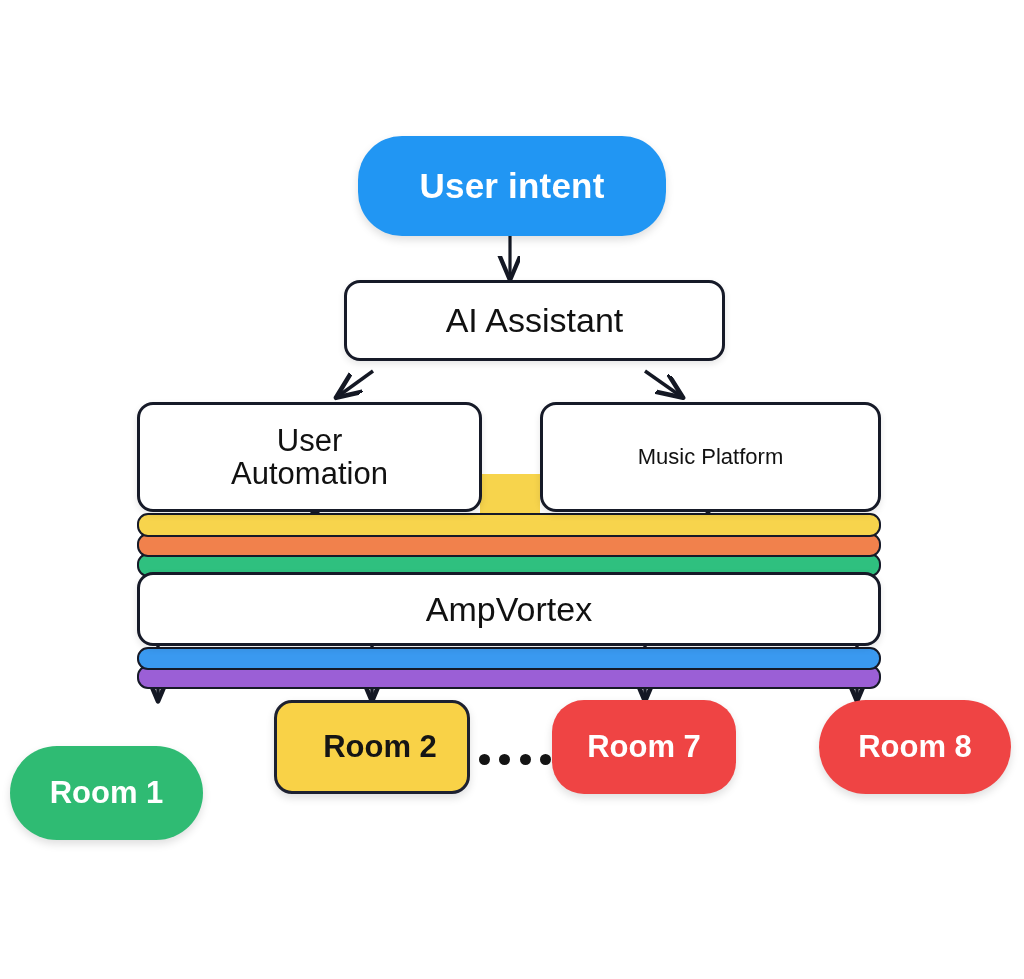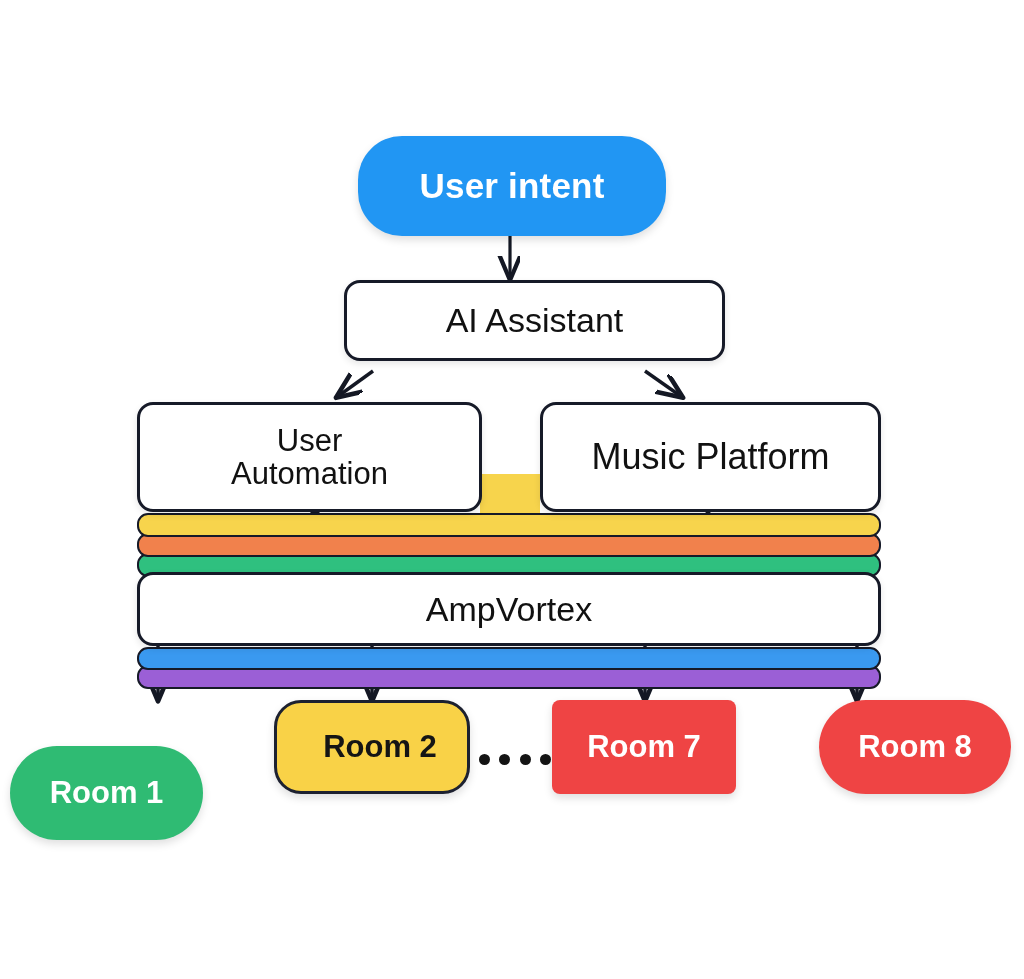--- a/index.html
+++ b/index.html
@@ -76,21 +76,21 @@
     width: 345px;
     height: 110px;
     font-size: 31px;
     z-index: 5;
   }
   .box-music {
     left: 540px;
     top: 402px;
     width: 341px;
     height: 110px;
-    font-size: 36px;
+    font-size: 22px;
     z-index: 5;
   }
   .box-amp {
     left: 137px;
     top: 572px;
     width: 744px;
     height: 74px;
     z-index: 5;
   }
 
@@ -136,29 +136,29 @@
     color: #ffffff;
     border-radius: 47px;
     margin-top: 46px;
   }
   .room-2 {
     left: 274px;
     width: 196px;
     background: #F9D247;
     color: #151515;
     border: 3.5px solid #1d2130;
-    border-radius: 27px;
+    border-radius: 18px;
     padding-left: 16px;
   }
   .room-7 {
     left: 552px;
     width: 184px;
     background: #EF4444;
     color: #ffffff;
-    border-radius: 8px;
+    border-radius: 32px;
   }
   .room-8 {
     left: 819px;
     width: 192px;
     background: #ef4444;
     color: #ffffff;
     border-radius: 47px;
   }
 
   

